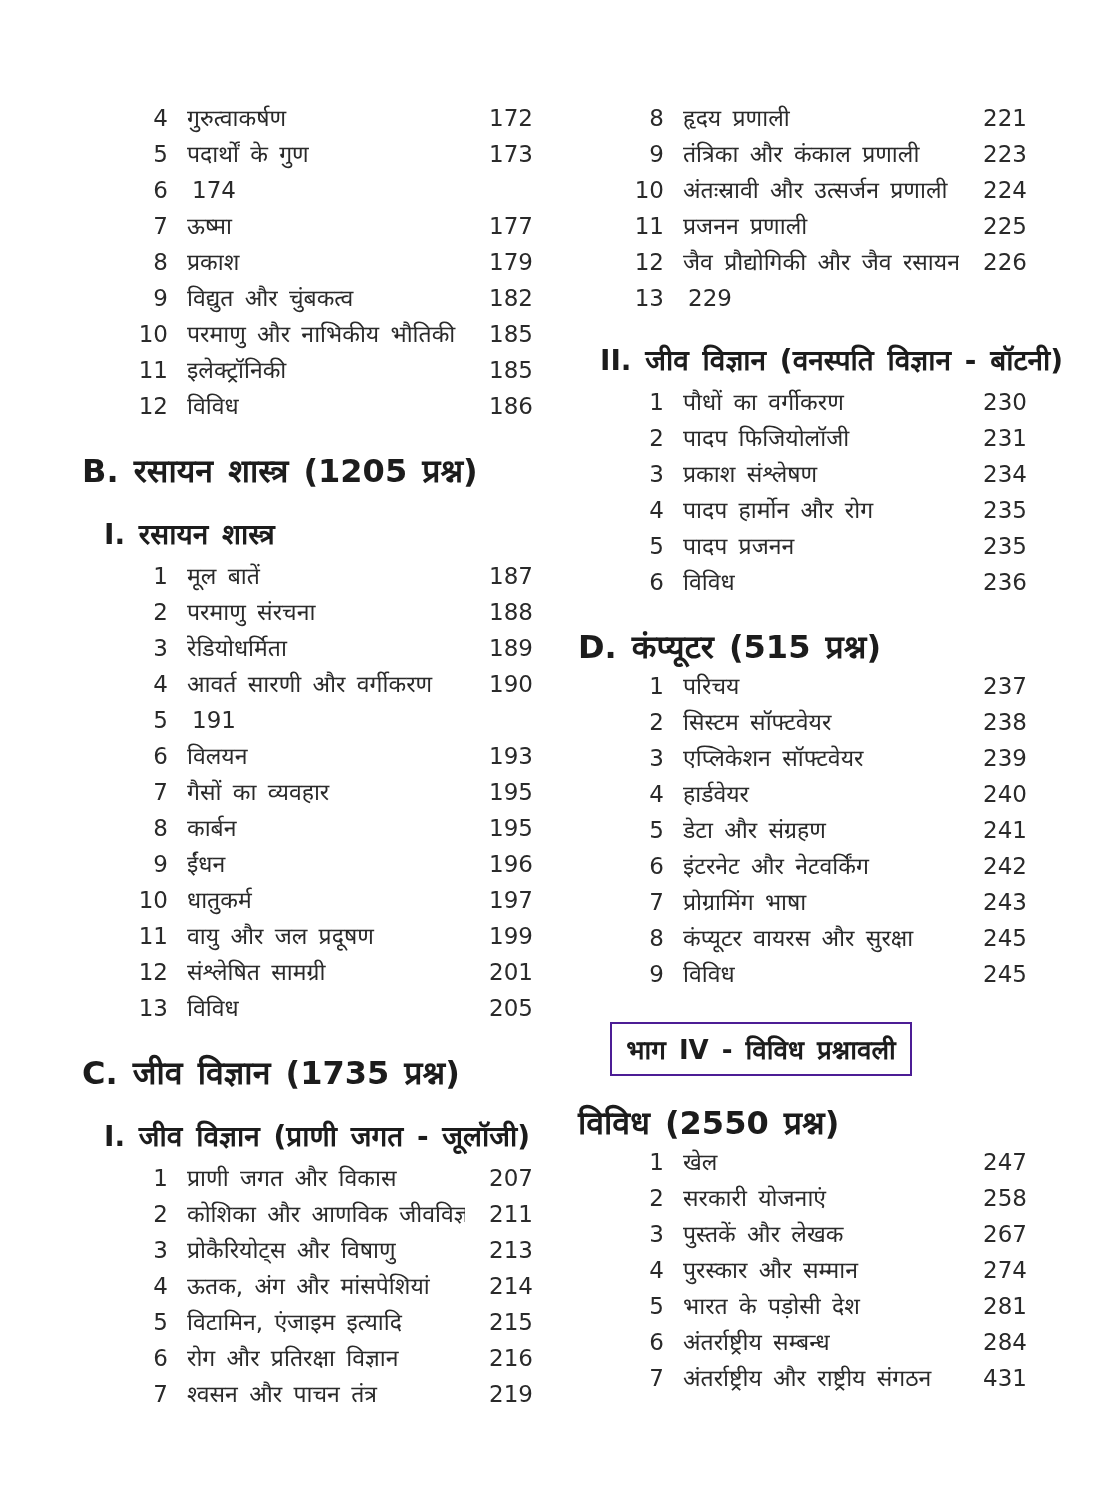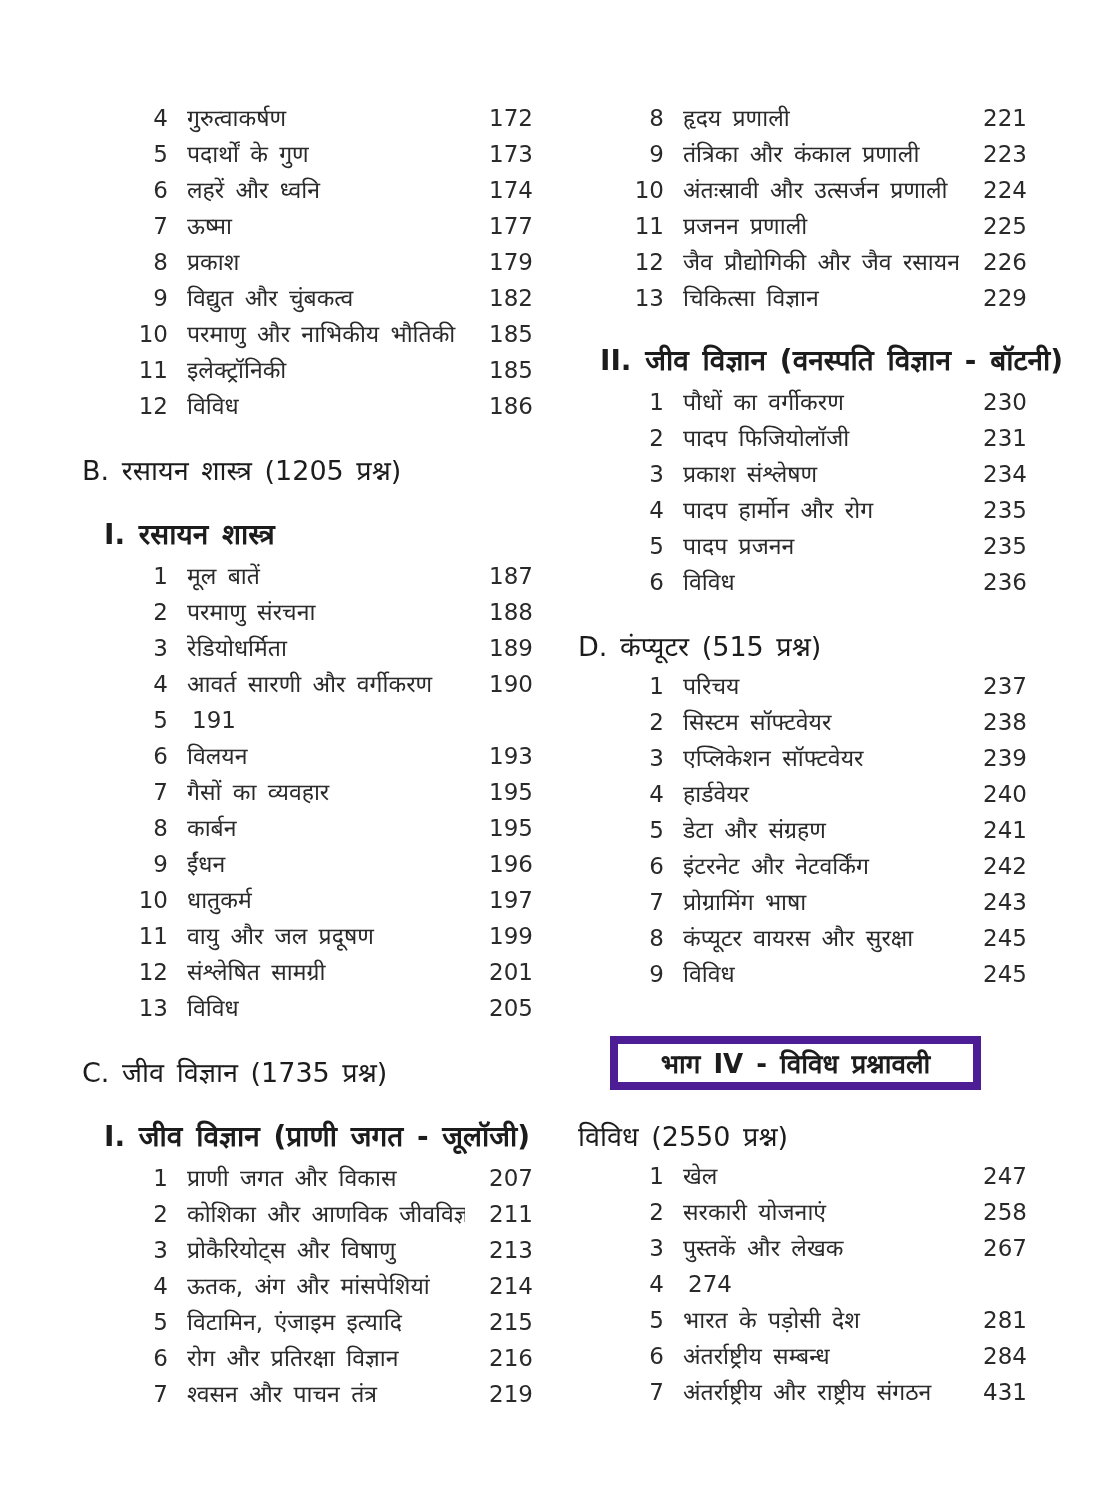--- a/index.html
+++ b/index.html
@@ -47,45 +47,45 @@
     word-spacing: 4px;
   }
   .toc-row .pg {
     flex: 0 0 auto;
     text-align: right;
     margin-left: 24px;
     color: #2a2a2a;
   }
 
   .section-header {
-    font-size: 27px;
-    font-weight: normal;
+    font-size: 32px;
+    font-weight: bold;
     color: #1c1c1c;
     margin: 28px 0 2px 0;
     line-height: 38px;
     white-space: nowrap;
     word-spacing: 4px;
   }
   .subsection-header {
     font-size: 28px;
     font-weight: bold;
     color: #1c1c1c;
     margin: 28px 0 6px 22px;
     line-height: 34px;
     white-space: nowrap;
     word-spacing: 4px;
   }
   .item-list { margin: 0; }
 
   .part-box {
     box-sizing: border-box;
-    width: 371px;
+    width: 302px;
     height: 54px;
-    margin: 44px 0 26px 32px;
-    border: 8px solid #4c1d95;
+    margin: 30px 0 26px 32px;
+    border: 2px solid #4c1d95;
     background: #ffffff;
     display: flex;
     align-items: center;
     justify-content: center;
   }
   .part-box .part-box-label {
     font-size: 26px;
     font-weight: bold;
     color: #1c1c1c;
     white-space: nowrap;
@@ -104,21 +104,20 @@
             <span class="title">गुरुत्वाकर्षण</span>
             <span class="pg">172</span>
           </div>
           <div class="toc-row">
             <span class="num">5</span>
             <span class="title">पदार्थों के गुण</span>
             <span class="pg">173</span>
           </div>
           <div class="toc-row">
             <span class="num">6</span>
-            <span class="title">लहरें और ध्वनि</span>
             <span class="pg">174</span>
           </div>
           <div class="toc-row">
             <span class="num">7</span>
             <span class="title">ऊष्मा</span>
             <span class="pg">177</span>
           </div>
           <div class="toc-row">
             <span class="num">8</span>
             <span class="title">प्रकाश</span>
@@ -275,21 +274,20 @@
             <span class="title">प्रजनन प्रणाली</span>
             <span class="pg">225</span>
           </div>
           <div class="toc-row">
             <span class="num">12</span>
             <span class="title">जैव प्रौद्योगिकी और जैव रसायन</span>
             <span class="pg">226</span>
           </div>
           <div class="toc-row">
             <span class="num">13</span>
-            <span class="title">चिकित्सा विज्ञान</span>
             <span class="pg">229</span>
           </div>
         </div>
         <div class="subsection-header">II. जीव विज्ञान (वनस्पति विज्ञान - बॉटनी)</div>
         <div class="item-list">
           <div class="toc-row">
             <span class="num">1</span>
             <span class="title">पौधों का वर्गीकरण</span>
             <span class="pg">230</span>
           </div>
@@ -382,20 +380,21 @@
             <span class="title">सरकारी योजनाएं</span>
             <span class="pg">258</span>
           </div>
           <div class="toc-row">
             <span class="num">3</span>
             <span class="title">पुस्तकें और लेखक</span>
             <span class="pg">267</span>
           </div>
           <div class="toc-row">
             <span class="num">4</span>
+            <span class="title">पुरस्कार और सम्मान</span>
             <span class="pg">274</span>
           </div>
           <div class="toc-row">
             <span class="num">5</span>
             <span class="title">भारत के पड़ोसी देश</span>
             <span class="pg">281</span>
           </div>
           <div class="toc-row">
             <span class="num">6</span>
             <span class="title">अंतर्राष्ट्रीय सम्बन्ध</span>

